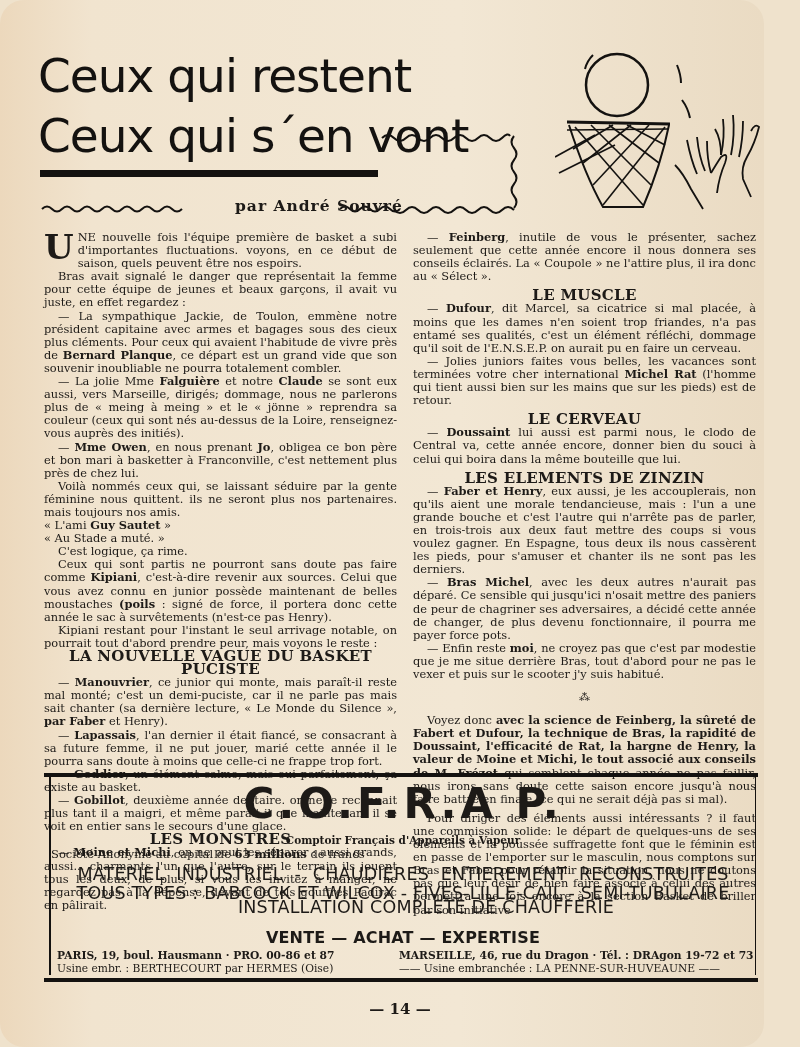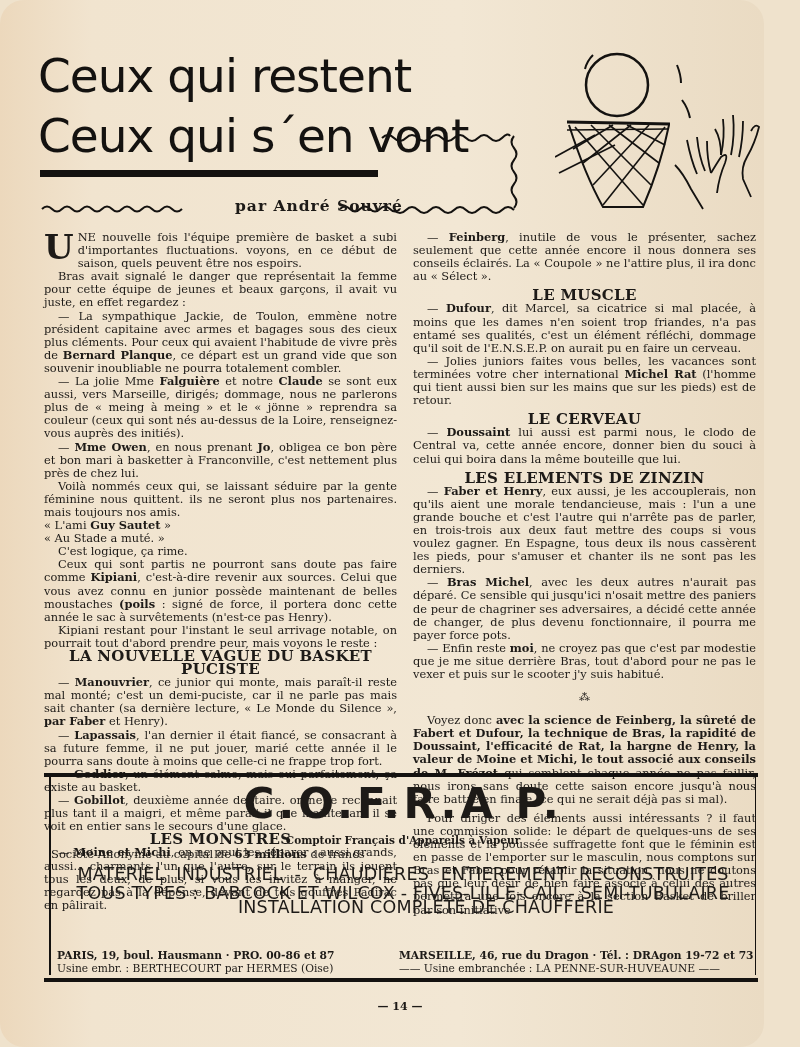--- a/index.html
+++ b/index.html
@@ -40,21 +40,21 @@
   .sub2 b{font-weight:bold;}
   .line{position:absolute;width:100%;text-align:center;font-family:"DejaVu Sans","Liberation Sans",sans-serif;font-size:17.5px;letter-spacing:0.2px;}
   .l1{top:87px;word-spacing:6px;}
   .l2{top:106px;}
   .l3{top:120px;padding-left:23px;}
   .l4{top:151px;font-weight:bold;font-size:16px;}
   .addr{position:absolute;top:172px;font-size:10.7px;line-height:13px;white-space:nowrap;}
   .addrL{left:6px;}
   .addrR{left:348px;}
   .addr b{font-weight:bold;}
-  .pageno{position:absolute;top:1000px;left:0;width:800px;text-align:center;font-weight:bold;font-size:11px;}
+  .pageno{position:absolute;top:1000px;left:0;width:800px;text-align:center;font-weight:bold;font-size:15px;}
 </style>
 </head>
 <body>
 
 <div class="page">
 
   <h1 class="title t1">Ceux qui restent</h1>
   <h1 class="title t2">Ceux qui s´en vont</h1>
   <div class="title-rule"></div>
 
@@ -146,20 +146,21 @@
 
   <div class="sep"></div>
 
   <div class="ad">
     <div class="brand">C.O.F.R.A P.</div>
     <div class="sub1">Comptoir Français d'Appareils à Vapeur</div>
     <div class="sub2"><span>Société Anonyme au capital de </span><b>63 millions</b><span> de francs</span></div>
     <div class="line l1">MATERIEL INDUSTRIEL - CHAUDIERES ENTIEREMENT RECONSTRUITES</div>
     <div class="line l2">TOUS TYPES : BABCOCK ET WILCOX - FIVES-LILLE-CAIL - SEMI-TUBULAIRE</div>
     <div class="line l3">INSTALLATION COMPLETE DE CHAUFFERIE</div>
+    <div class="line l4">VENTE — ACHAT — EXPERTISE</div>
     <div class="addr addrL">
       <b>PARIS, 19, boul. Hausmann · PRO. 00-86 et 87</b><br>
       <span>Usine embr. : BERTHECOURT par HERMES (Oise)</span>
     </div>
     <div class="addr addrR">
       <b>MARSEILLE, 46, rue du Dragon · Tél. : DRAgon 19-72 et 73</b><br>
       <span>—— Usine embranchée : LA PENNE-SUR-HUVEAUNE ——</span>
     </div>
   </div>
   <div class="ad-bottom"></div>

